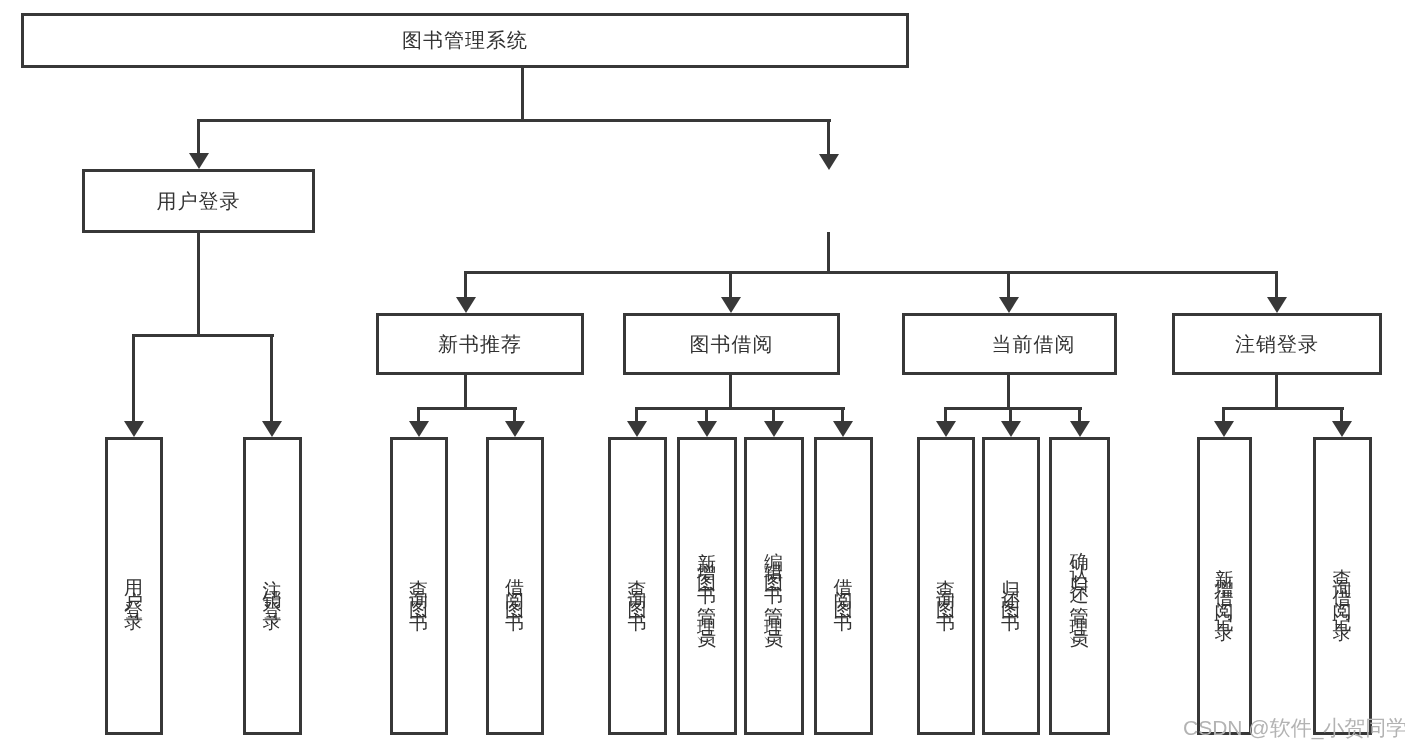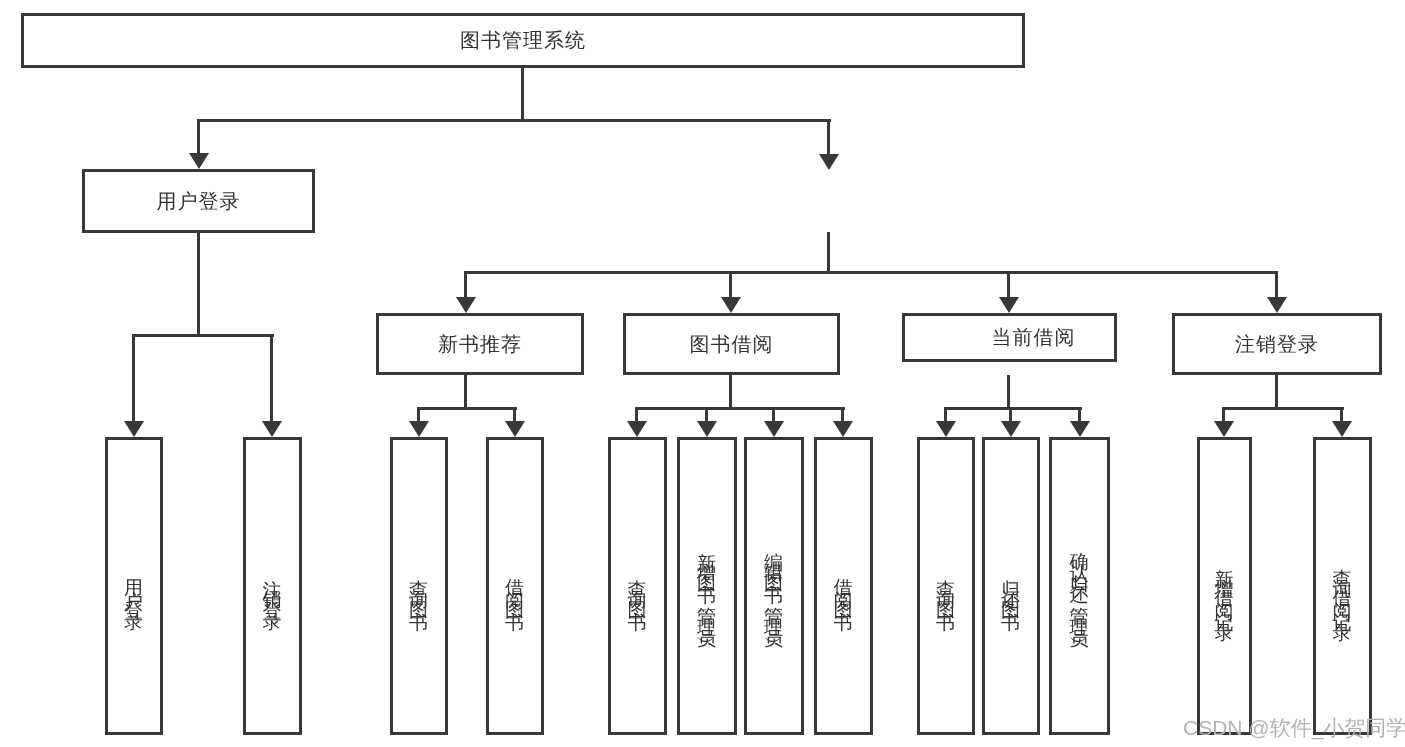--- a/index.html
+++ b/index.html
@@ -104,27 +104,27 @@
   <div class="line" style="left:1078px; top:407px; width:3px;  height:17px;"></div>
   <div class="arrow" style="left:1070px; top:421px;"></div>
 
   <div class="line" style="left:1275px; top:375px; width:3px;  height:35px;"></div>
   <div class="line" style="left:1222px; top:407px; width:122px; height:3px;"></div>
   <div class="line" style="left:1222px; top:407px; width:3px;  height:17px;"></div>
   <div class="arrow" style="left:1214px; top:421px;"></div>
   <div class="line" style="left:1340px; top:407px; width:3px;  height:17px;"></div>
   <div class="arrow" style="left:1332px; top:421px;"></div>
 
-  <div class="box hlabel" style="left:21px; top:13px; width:1004px; height:55px;">图书管理系统</div>
+  <div class="box hlabel" style="left:21px; top:13px; width:888px; height:55px;">图书管理系统</div>
 
   <div class="box hlabel" style="left:82px; top:169px; width:233px; height:64px;">用户登录</div>
 
   <div class="box hlabel" style="left:376px; top:313px; width:208px; height:62px;">新书推荐</div>
   <div class="box hlabel" style="left:623px; top:313px; width:217px; height:62px;">图书借阅</div>
-  <div class="box hlabel" style="left:902px; top:313px; width:215px; height:49px;padding-left:48px;">当前借阅</div>
+  <div class="box hlabel" style="left:902px; top:313px; width:215px; height:62px;padding-left:48px;">当前借阅</div>
   <div class="box hlabel" style="left:1172px; top:313px; width:210px; height:62px;">注销登录</div>
 
   <div class="box vlabel" style="left:105px; top:437px; width:58px; height:298px;">用户登录</div>
   <div class="box vlabel" style="left:243px; top:437px; width:59px; height:298px;">注销登录</div>
 
   <div class="box vlabel" style="left:390px; top:437px; width:58px; height:298px;">查询图书</div>
   <div class="box vlabel" style="left:486px; top:437px; width:58px; height:298px;">借阅图书</div>
 
   <div class="box vlabel" style="left:608px; top:437px; width:59px; height:298px;">查询图书</div>
   <div class="box vlabel" style="left:677px; top:437px; width:60px; height:298px;">新增图书（管理员）</div>

